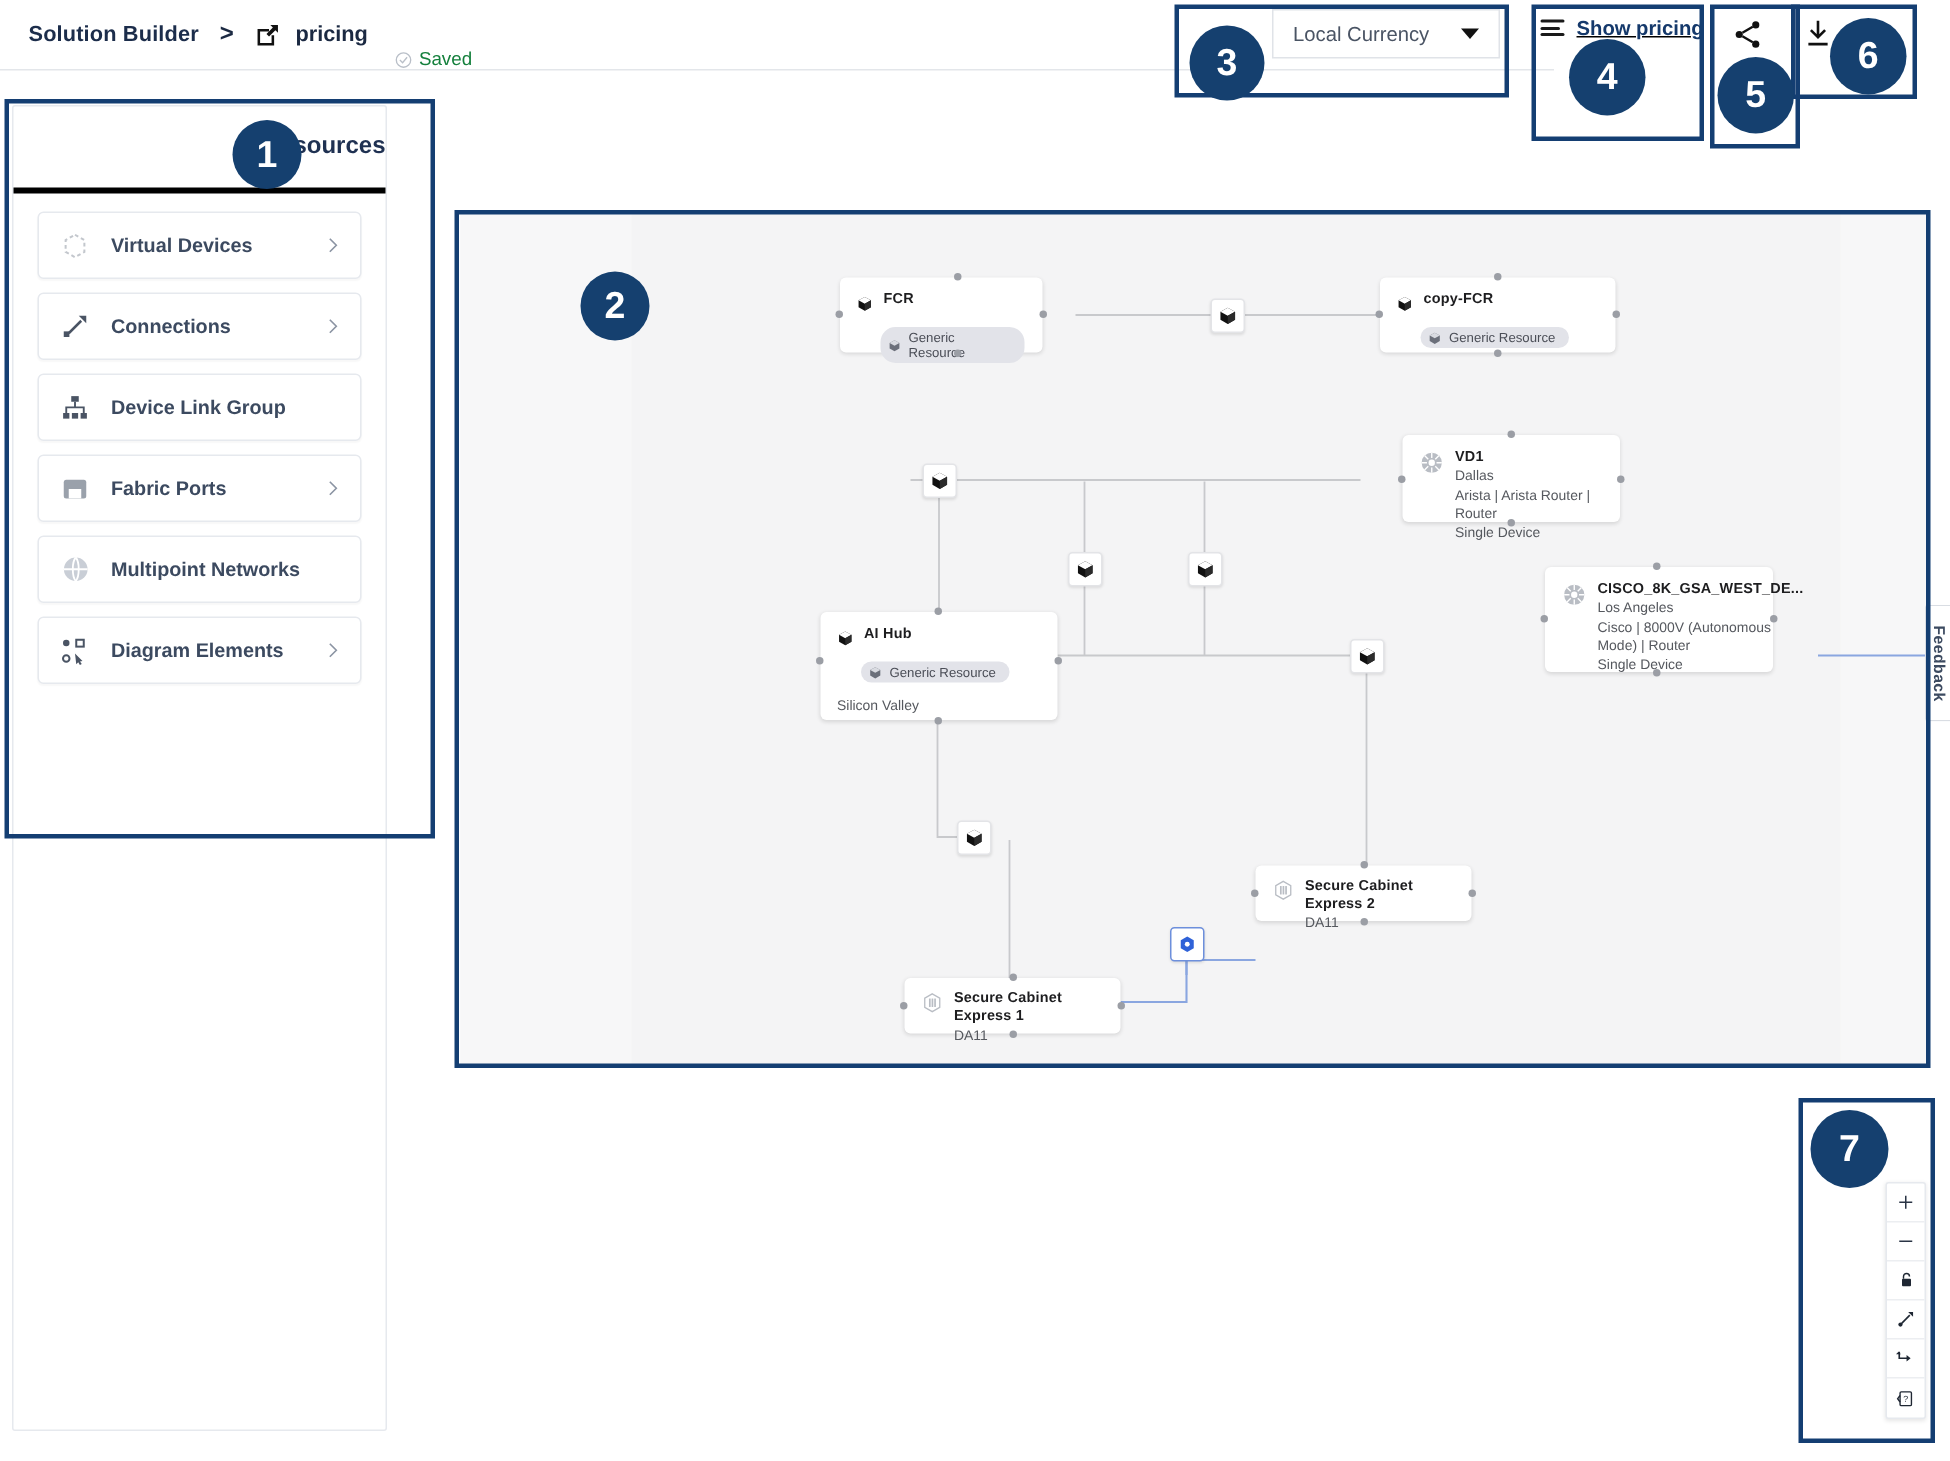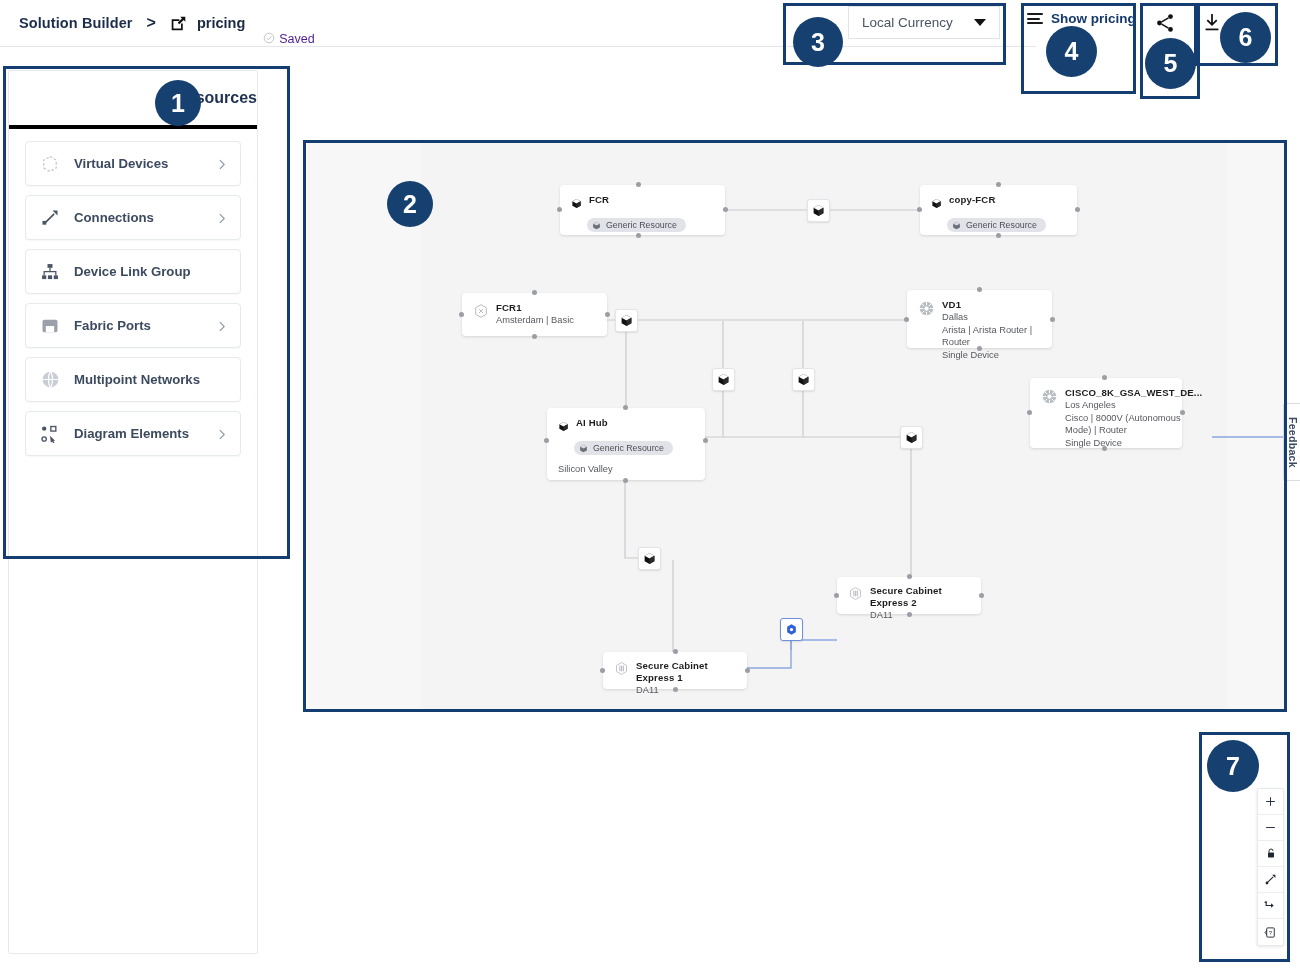--- a/index.html
+++ b/index.html
@@ -15,37 +15,37 @@
   
   .topbar {
     position: absolute; left: 0; top: 0; width: 1036px; height: 47px;
     background: #ffffff; border-bottom: 1px solid #e3e6ea;
     display: flex; align-items: center;
   }
   .breadcrumb { display: flex; align-items: center; padding-left: 19px; gap: 10px; }
   .bc-title { font-size: 14.5px; font-weight: bold; color: #1c2d4b; letter-spacing: .1px; }
   .bc-sep { font-size: 16px; color: #1b2942; font-weight: bold; margin: 0 4px; }
   .bc-name { font-size: 14.5px; font-weight: bold; color: #1b2942; }
-  .bc-saved { font-size: 12.5px; color: #4c1d95; margin-left: 8px; display:flex; align-items:flex-start; gap:4px;margin-top:32px;}
+  .bc-saved { font-size: 12.5px; color: #15803d; margin-left: 8px; display:flex; align-items:flex-end; gap:4px;margin-top:32px;}
   .edit-ico { width: 17px; height: 17px; display:inline-block; }
 
   
   .currency-box {
     position: absolute; left: 848px; top: 6px;
     width: 152px; height: 33px;
     border: 1px solid #e0e3e8; background: #fff;
     display: flex; align-items: center; justify-content: space-between;
     padding: 0 13px 0 13px;
   }
   .currency-label { font-size: 13.5px; color: #4a5464; }
   .caret { width:0;height:0;border-left:6px solid transparent;border-right:6px solid transparent;border-top:7px solid #111; }
 
   .pricing-btn {
     position: absolute; left: 1027px; top: 11px;
-    display: flex; align-items: center; gap: 8px; cursor: pointer;
+    display: flex; align-items: center; gap: 8px; cursor: pointer; text-decoration: underline;
   }
   .pricing-label { font-size: 13.5px; font-weight: bold; color: #15396b; }
   .hamb { display:flex; flex-direction:column; gap:2.5px; width:16px;}
   .hamb i { display:block; height:2px; background:#1a1a1a; border-radius:1px;}
   .hamb i:nth-child(2){ width: 13px; }
   .hamb i:nth-child(3){ width: 16px; }
 
   .icon-btn { position:absolute; cursor:pointer; }
   #share-btn { left: 1154px; top: 12px; width: 22px; height: 22px; }
   #download-btn { left: 1201px; top: 12px; width: 22px; height: 22px; }
@@ -322,21 +322,21 @@
       </g>
       <g stroke="#8aa6e0" stroke-width="1.4" fill="none">
 
         <path d="M440,528 L484,528 L484,500 L530,500"></path>
         <path d="M484,510 L484,497"></path>
 
         <path d="M905,297 L977,297"></path>
       </g>
     </svg>
 
-    <div class="node" style="left:253px;top:45px;width:165px;height:50px;">
+    <div class="node" style="left:253px;top:45px;width:135px;height:50px;">
       <div class="node-row">
         <span class="node-ico">
           <svg width="11" height="11" viewBox="0 0 24 24">
               <path d="M12 2l9 5v10l-9 5-9-5V7z" fill="#111"></path>
               <path d="M12 2l9 5-9 5-9-5z" fill="#fff"></path>
               <path d="M12 12v10l9-5V7z" fill="#2b2b2b"></path>
             </svg>
         </span>
         <span class="node-title">FCR</span>
       </div>
@@ -370,40 +370,22 @@
             <path d="M12 2l9 5-9 5-9-5z" fill="#d9dbe1"></path>
           </svg>
         <span>Generic Resource</span>
       </span>
       <span class="port" style="left:-3px;top:22px;"></span>
       <span class="port" style="right:-3px;top:22px;"></span>
       <span class="port" style="left:76px;top:-3px;"></span>
       <span class="port" style="left:76px;bottom:-3px;"></span>
     </div>
 
-    <div class="node" style="left:155px;top:153px;width:145px;height:43px;">
-      <div class="node-row">
-        <span class="node-ico">
-          <svg width="16" height="16" viewBox="0 0 24 24">
-              <path d="M12 2.5l8 4.6v9.8l-8 4.6-8-4.6V7.1z" fill="none" stroke="#b9bdc4" stroke-width="1.5"></path>
-              <path d="M9 9l6 6M15 9l-6 6" stroke="#b9bdc4" stroke-width="1.5"></path>
-            </svg>
-        </span>
-        <div>
-          <div class="node-title">FCR1</div>
-          <div class="node-sub">Amsterdam | Basic</div>
-        </div>
-      </div>
-      <span class="port" style="left:-3px;top:19px;"></span>
-      <span class="port" style="right:-3px;top:19px;"></span>
-      <span class="port" style="left:70px;top:-3px;"></span>
-      <span class="port" style="left:70px;bottom:-3px;"></span>
-    </div>
-
-    <div class="node" style="left:600px;top:150px;width:145px;height:58px;">
+
+    <div class="node" style="left:628px;top:150px;width:145px;height:58px;">
       <div class="node-row">
         <span class="node-ico">
           <svg width="17" height="17" viewBox="0 0 24 24">
               <circle cx="12" cy="12" r="9.5" fill="#b9bdc4"></circle>
               <circle cx="12" cy="12" r="3" fill="#fff"></circle>
               <path d="M12 2.5v5M12 16.5v5M2.5 12h5M16.5 12h5M5.2 5.2l3.5 3.5M15.3 15.3l3.5 3.5M18.8 5.2l-3.5 3.5M8.7 15.3l-3.5 3.5" stroke="#fff" stroke-width="1.3"></path>
             </svg>
         </span>
         <div>
           <div class="node-title">VD1</div>

